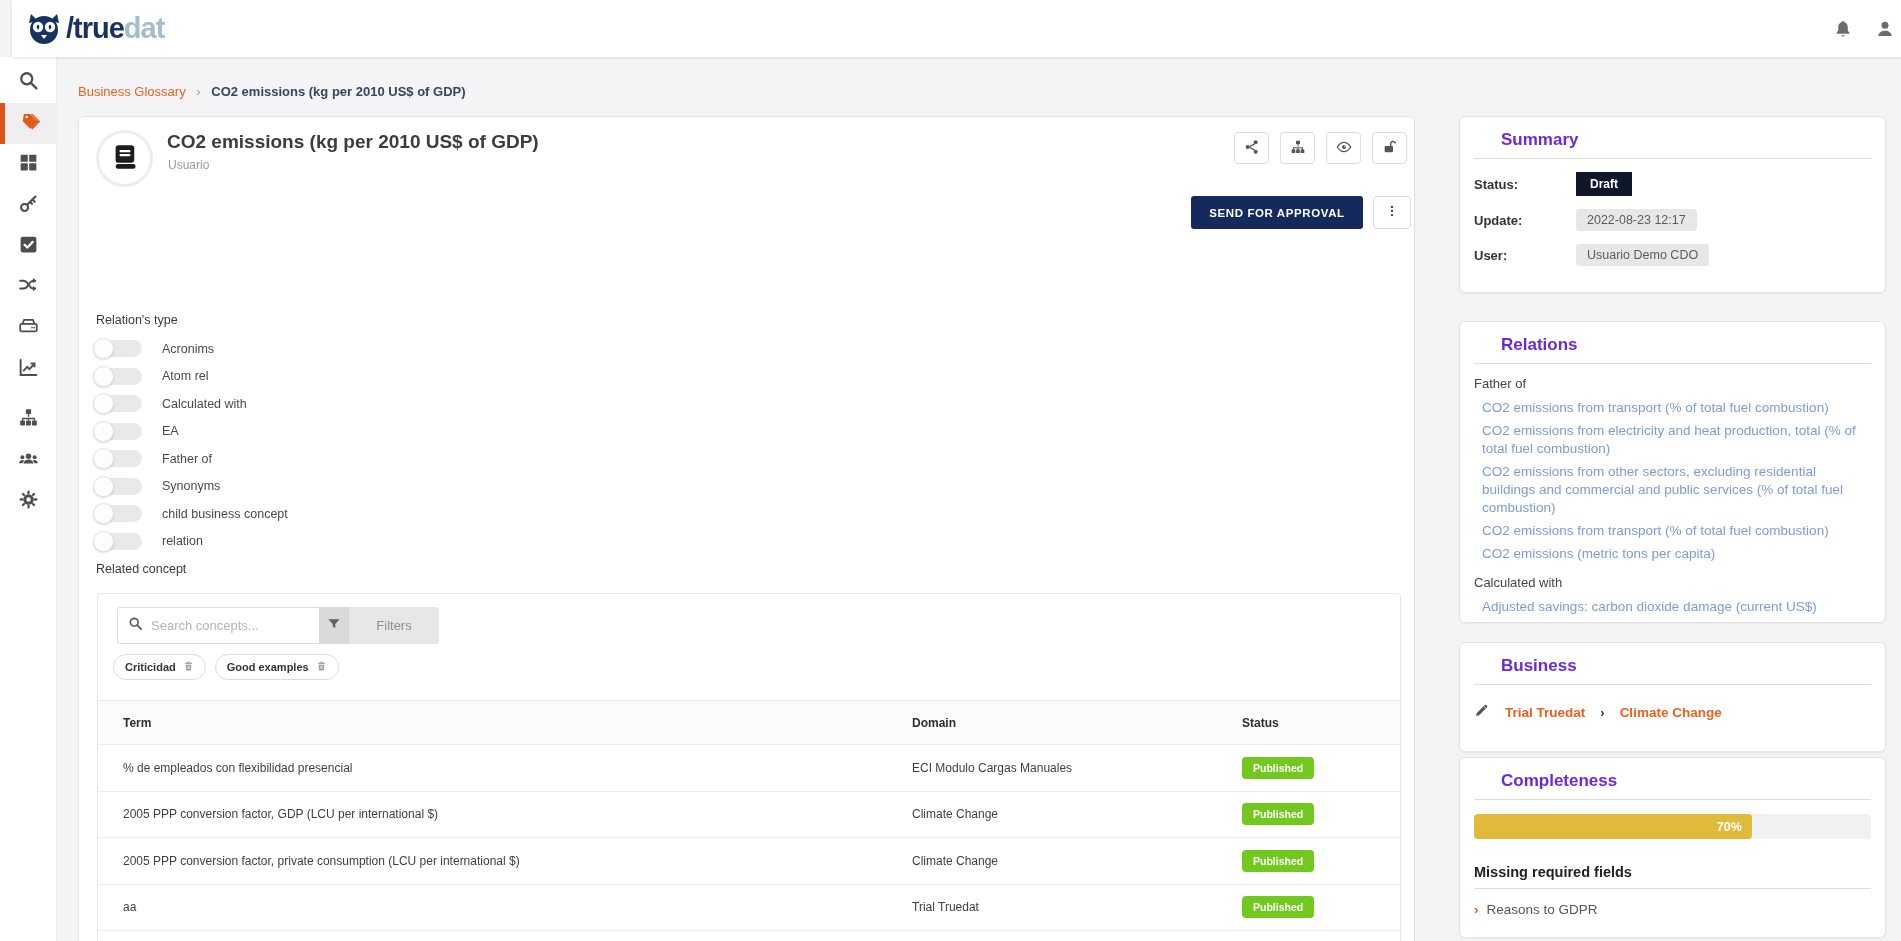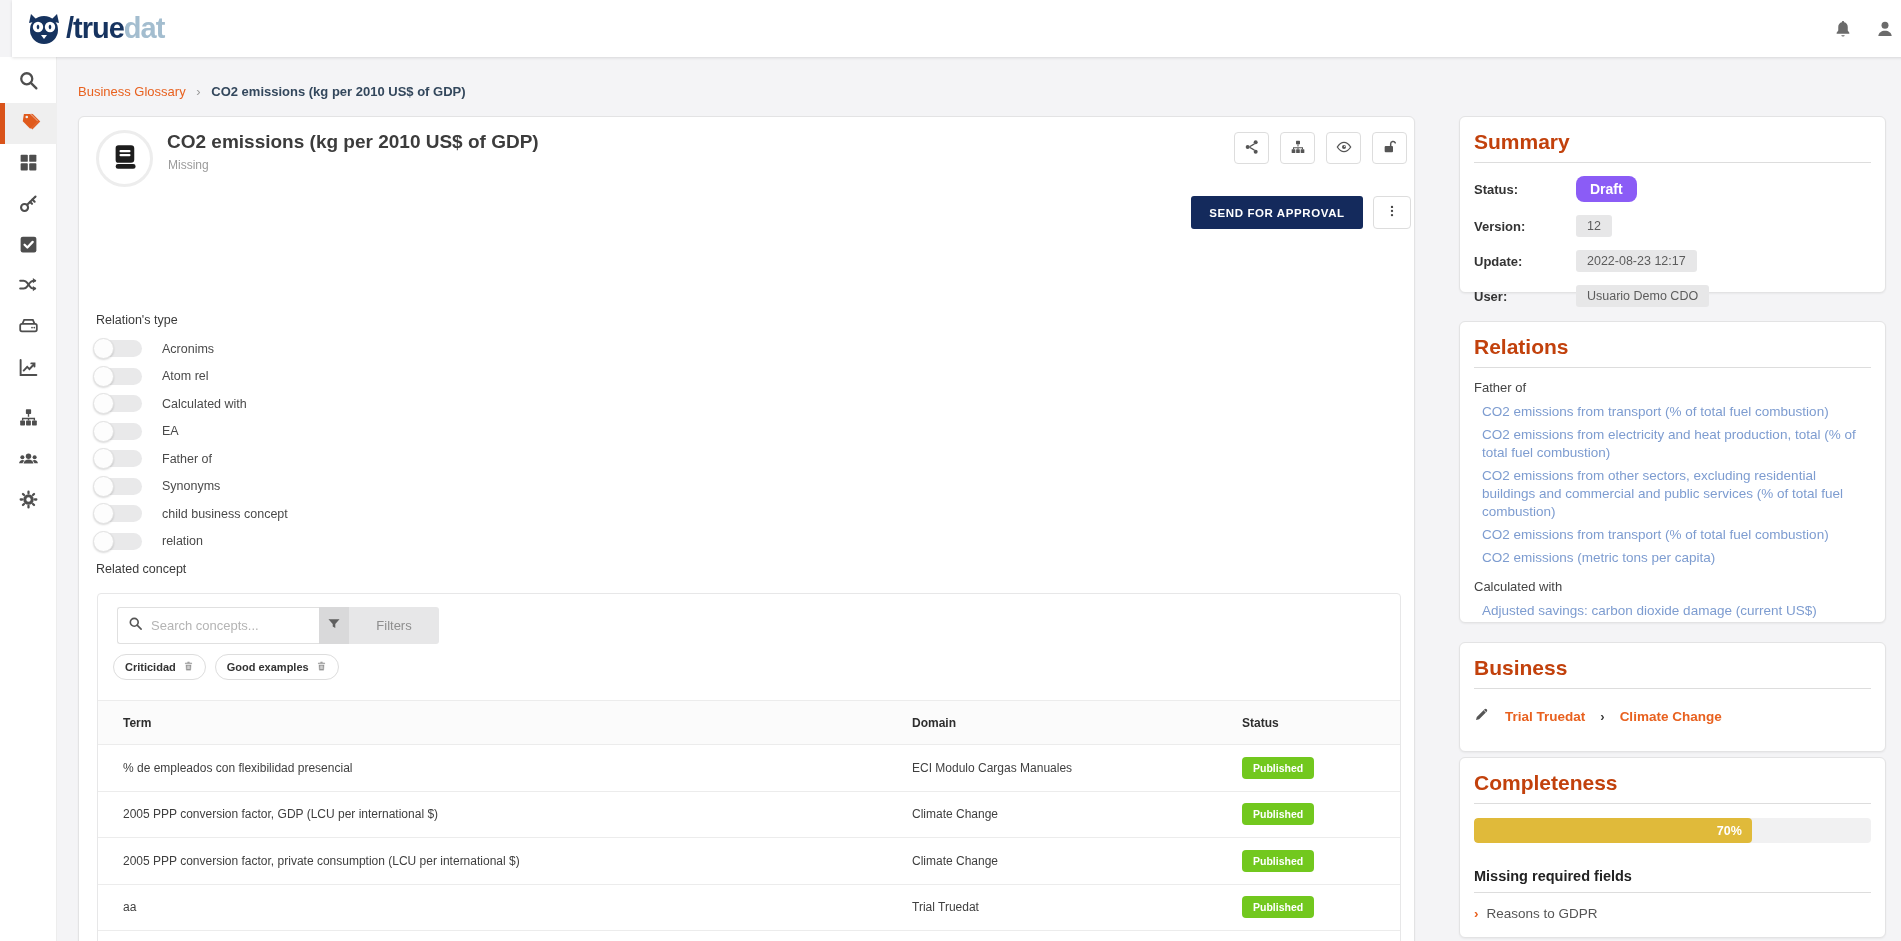--- a/index.html
+++ b/index.html
@@ -94,27 +94,27 @@
   .badge-published { display:inline-block; background:#72c81e; color:#fff; font-size:10.5px; font-weight:700;
     padding:5px 11px; border-radius:4px; }
 
   
   .right-card { left:1459px; width:427px; padding:13px 14px; }
   .rc-summary { top:116px; height:177px; }
   .rc-relations { top:321px; height:302px; }
   .rc-taxonomy { top:642px; height:110px; }
   .rc-completeness { top:757px; height:181px; }
 
-  .panel-title { font-size:21px; font-weight:700; color:#c2410c; }
+  .panel-title { font-size:17px; font-weight:700; color:#6d28d9;margin-left:27px; }
   .panel-hr { border:none; border-top:1px solid #ddd; margin-top:8px; }
   .sub-title { font-size:14.5px; font-weight:700; color:#222; }
 
   .sum-row { display:flex; align-items:center; margin-top:13px; }
   .sum-label { width:102px; font-size:13px; font-weight:700; color:#333; }
-  .badge-draft { background:#8b5cf6; color:#fff; font-size:14px; font-weight:700; padding:5px 14px; border-radius:8px; }
+  .badge-draft { background:#0f172a; color:#fff; font-size:12px; font-weight:700; padding:5px 14px; border-radius:0; }
   .badge-gray { background:#e7e7e8; color:#5c5c5c; font-size:12.5px; padding:4px 11px; border-radius:3px; }
 
   .rel-group-label { font-size:13px; color:#444; margin-top:12px; }
   .rel-links { margin-top:8px; padding-left:8px; }
   .rel-link { font-size:13.5px; color:#7d9cd0; line-height:1.33; margin-bottom:5px; cursor:pointer; }
 
   .tax-row { display:flex; align-items:center; margin-top:17px; gap:15px; }
   .tax-row svg { width:16px; height:16px; color:#555; cursor:pointer; }
   .tax-link { font-size:13.5px; font-weight:700; color:#e8611f; cursor:pointer; }
   .tax-sep { font-size:13px; font-weight:700; color:#3a3a3a; }
@@ -270,21 +270,21 @@
     <span>
       <svg viewBox="0 0 24 24" fill="currentColor">
           <path d="M6.8 2.5 h10 a2.6 2.6 0 0 1 2.6 2.6 V14 a2.6 2.6 0 0 1 -2.6 2.6 h-10 a2.3 2.3 0 0 1 -2.3 -2.3 V4.8 a2.3 2.3 0 0 1 2.3 -2.3z"></path>
           <rect x="7.6" y="6.4" width="8.8" height="1.7" rx=".8" fill="#fff"></rect>
           <rect x="7.6" y="9.6" width="8.8" height="1.7" rx=".8" fill="#fff"></rect>
           <path d="M6.4 17.6 h12.2 a1.9 1.9 0 0 1 0 3.8 H6.4 a1.9 1.9 0 0 1 0 -3.8z"></path>
         </svg>
     </span>
   </div>
   <h1 class="concept-title">CO2 emissions (kg per 2010 US$ of GDP)</h1>
-  <div class="concept-subtitle">Missing</div>
+  <div class="concept-subtitle">Usuario</div>
 
   <div class="iconbtn-row">
     <button class="iconbtn">
         <span><svg viewBox="0 0 24 24" fill="currentColor">
             <circle cx="5.5" cy="12" r="3"></circle>
             <circle cx="17.5" cy="5" r="3"></circle>
             <circle cx="17.5" cy="19" r="3"></circle>
             <path d="M7.8 10.7 l7.4-4.2 1 1.8 -7.4 4.2z"></path>
             <path d="M7.8 13.3 l7.4 4.2 1-1.8 -7.4-4.2z"></path>
           </svg></span>
@@ -446,24 +446,20 @@
 </section>
 
 <section class="card right-card rc-summary">
   <div class="panel-title">Summary</div>
   <hr class="panel-hr">
   <div class="sum-row">
       <span class="sum-label">Status:</span>
       <span class="badge-draft">Draft</span>
     </div>
   <div class="sum-row">
-      <span class="sum-label">Version:</span>
-      <span class="badge-gray">12</span>
-    </div>
-  <div class="sum-row">
       <span class="sum-label">Update:</span>
       <span class="badge-gray">2022-08-23 12:17</span>
     </div>
   <div class="sum-row">
       <span class="sum-label">User:</span>
       <span class="badge-gray">Usuario Demo CDO</span>
     </div>
 </section>
 
 <section class="card right-card rc-relations">

